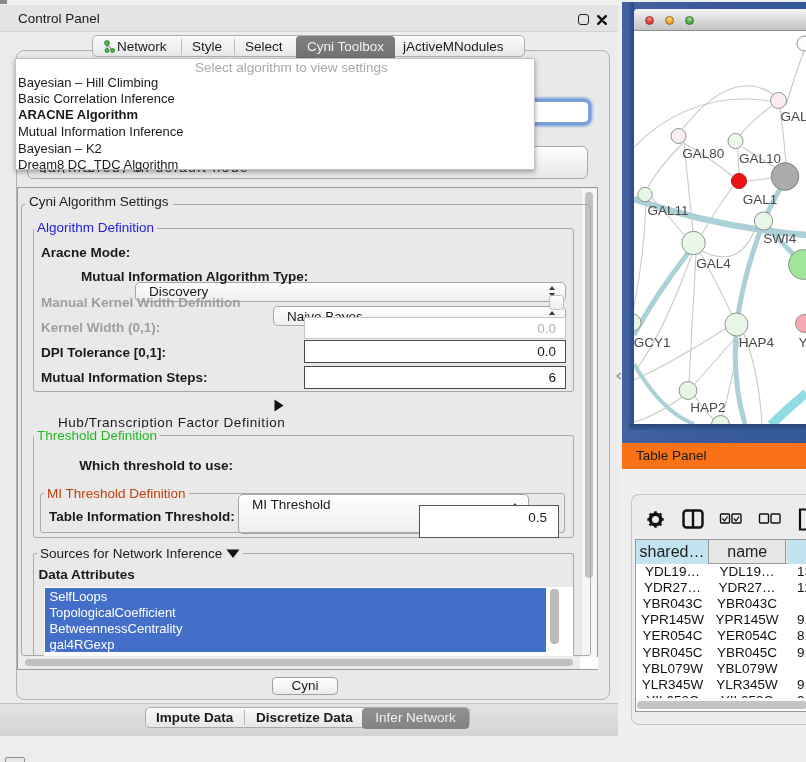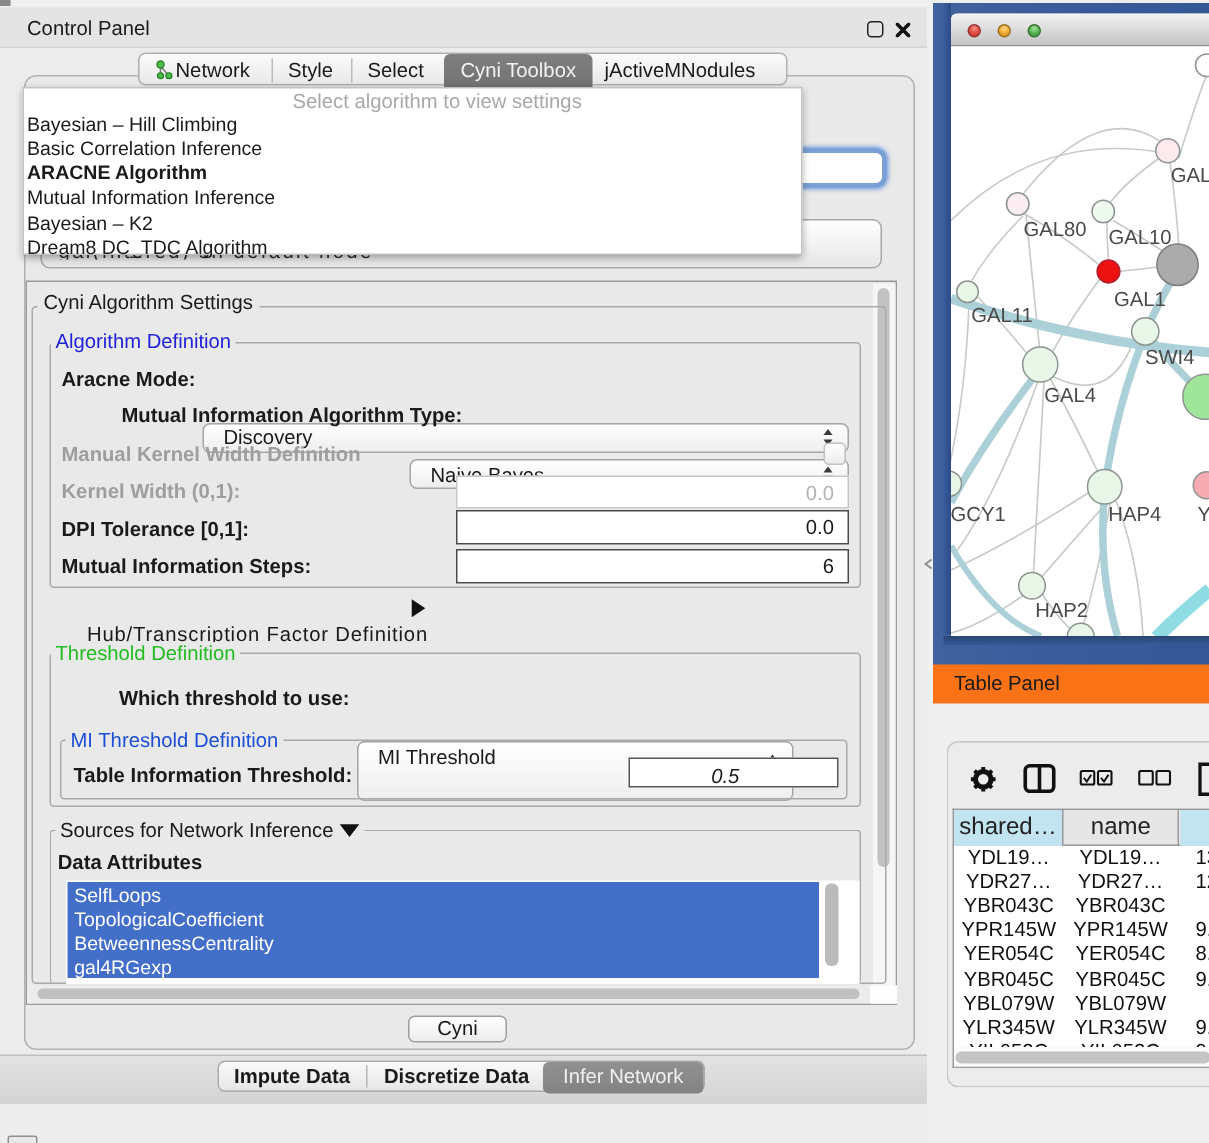--- a/index.html
+++ b/index.html
@@ -109,23 +109,23 @@
     <div class="abs" style="left:32.5px;top:435px;width:541px;height:103px;border:1px solid #a9a9a9;border-radius:3px;"></div>
     <div class="abs" style="left:34px;top:427.5px;background:#e9e9e9;padding:0 3px;color:#22bb22;">Threshold Definition</div>
 
     <div class="abs" style="left:40px;top:458px;width:193px;text-align:right;font-weight:700;">Which threshold to use:</div>
     <div class="abs combo" style="left:238px;top:453.5px;width:291px;height:40px;">
       <span style="position:absolute;left:13px;top:2.5px;">MI Threshold</span>
         <b class="updn"></b>
     </div>
 
     <div class="abs" style="left:40px;top:493px;width:525px;height:39.5px;border:1px solid #a9a9a9;border-radius:3px;"></div>
-    <div class="abs" style="left:44px;top:485.5px;background:#e9e9e9;padding:0 3px;color:#1d4ed8;">MI Threshold Definition</div>
+    <div class="abs" style="left:44px;top:485.5px;background:#e9e9e9;padding:0 3px;color:#c2410c;">MI Threshold Definition</div>
     <div class="abs" style="left:49px;top:509px;font-weight:700;">Table Information Threshold:</div>
-    <div class="abs" style="left:419px;top:505px;width:140px;height:20px;background:#fff;border:1.5px solid #555;text-align:center;padding:3.5px 11px 0 0;font-style:italic;">0.5</div>
+    <div class="abs" style="left:419px;top:505px;width:140px;height:33px;background:#fff;border:1.5px solid #555;text-align:right;padding:3.5px 11px 0 0;">0.5</div>
 
     <div class="abs" style="left:32.5px;top:553px;width:541px;height:103px;border:1px solid #a9a9a9;border-radius:3px;border-bottom:none;"></div>
     <div class="abs" style="left:37px;top:545.5px;background:#e9e9e9;padding:0 3px;">Sources for Network Inference&nbsp;<svg width="14" height="11" viewBox="0 0 14 11" style="margin-bottom:-1px;">
           <path d="M0.5 1.5 L13.5 1.5 L7 10 Z" fill="#111"></path>
         </svg></div>
 
     <div class="abs" style="left:38.5px;top:566.5px;font-weight:700;">Data Attributes</div>
 
     <div class="abs" style="left:44px;top:587px;width:529px;height:69px;background:#fff;"></div>
     <div class="abs" style="left:45px;top:588px;width:501px;height:64px;background:#436fc9;color:#fff;font-size:13px;">

